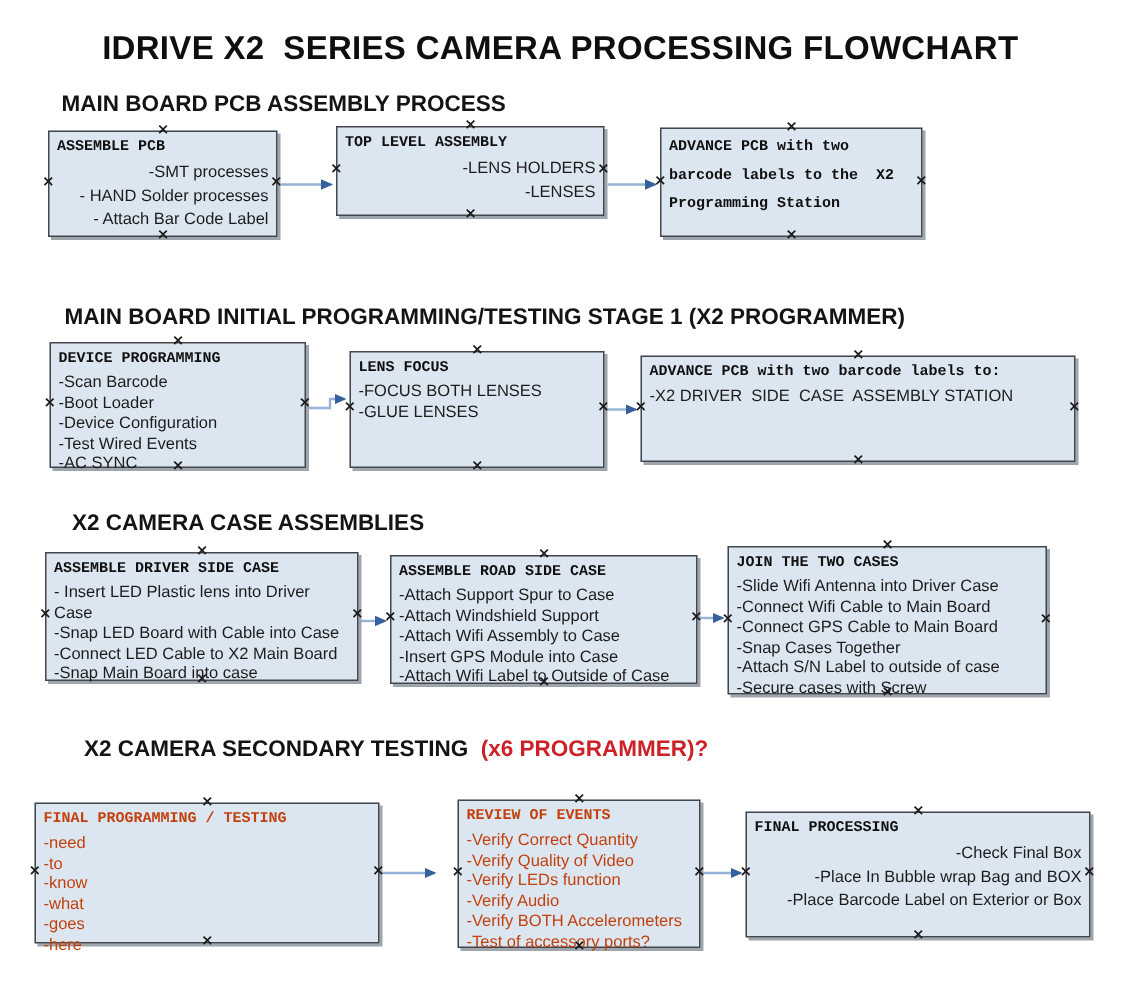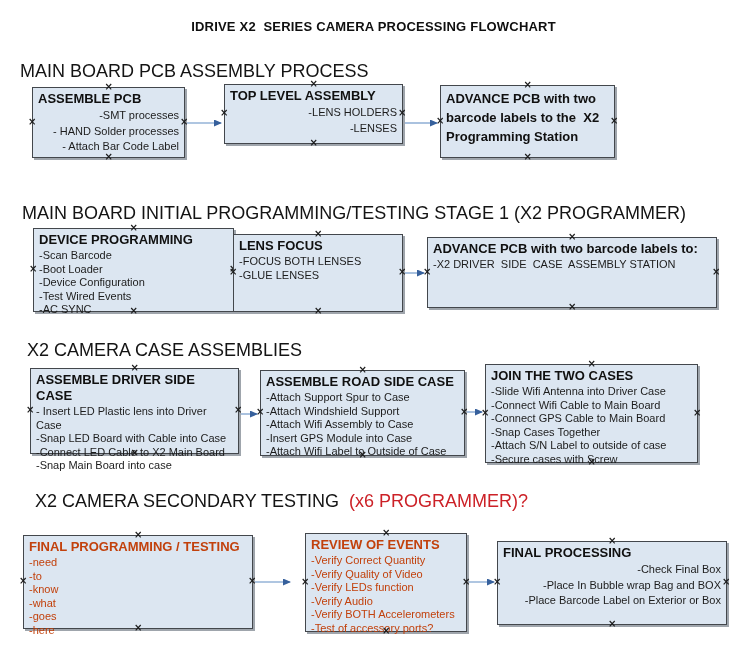--- a/index.html
+++ b/index.html
@@ -1,24 +1,24 @@
 <!DOCTYPE html>
 <html><head>
 <meta charset="utf-8">
 <style>
   html,body{margin:0;padding:0;background:#fff;}
   body{width:747px;height:662px;position:relative;font-family:"Liberation Sans","DejaVu Sans",sans-serif;overflow:hidden;}
   .stage{position:absolute;inset:0;}
   .main-title{position:absolute;top:19px;left:0;width:747px;text-align:center;
-    font-size:13px;font-weight:bold;color:#0f0f0f;white-space:pre;letter-spacing:.2px;}
-  .sec-h{position:absolute;font-size:18px;font-weight:normal;color:#141414;white-space:pre;}
+    font-size:22px;font-weight:bold;color:#0f0f0f;white-space:pre;letter-spacing:.2px;}
+  .sec-h{position:absolute;font-size:15px;font-weight:bold;color:#141414;white-space:pre;margin-left:21px;}
   .sec-h .red-part{color:#cc2127;}
   .box{position:absolute;background:#dce6f1;border:1px solid #43474c;box-sizing:border-box;
     box-shadow:2px 2px 0 #9fa5ac;}
-  .box-title{font-size:13px;font-weight:bold;color:#101010;padding:3px 5px 1px 5px;white-space:pre-wrap;line-height:16px;}
+  .box-title{font-size:10px;font-weight:bold;color:#101010;padding:3px 5px 1px 5px;white-space:pre-wrap;line-height:16px;font-family:Liberation Mono, monospace;}
   .box-item{font-size:11px;line-height:13.5px;color:#1c1c1c;padding:0 5px;white-space:pre-wrap;}
   .roomy .box-item{line-height:15.5px;text-align:right;}
   .red .box-title,.red .box-item{color:#c2410c;}
   .wrap-title .box-title{line-height:19px;}
   .h{position:absolute;width:8px;height:8px;pointer-events:none;}
   .h::before{content:"\00d7";font-family:"DejaVu Sans",sans-serif;font-size:10px;font-weight:bold;
     color:#1a1a1a;line-height:8px;display:block;text-align:center;}
   .ht{top:-5px;left:50%;margin-left:-4px;}
   .hb{bottom:-4px;left:50%;margin-left:-4px;}
   .hl{left:-5px;top:50%;margin-top:-5px;}
@@ -78,21 +78,21 @@
   </div>
   <div class="box wrap-title" style="left:440px;top:85px;width:175px;height:73px">
     <div class="box-title">ADVANCE PCB with two barcode labels to the  X2 Programming Station</div>
     <div></div>
     <span class="h ht"></span>
       <span class="h hb"></span>
       <span class="h hl"></span>
       <span class="h hr"></span>
   </div>
 
-  <div class="box" style="left:33px;top:228px;width:201px;height:84px">
+  <div class="box" style="left:33px;top:228px;width:171px;height:84px">
     <div class="box-title">DEVICE PROGRAMMING</div>
     <div>
         <div class="box-item">-Scan Barcode</div>
         <div class="box-item">-Boot Loader</div>
         <div class="box-item">-Device Configuration</div>
         <div class="box-item">-Test Wired Events</div>
         <div class="box-item">-AC SYNC</div>
       </div>
     <span class="h ht"></span>
       <span class="h hb"></span>

